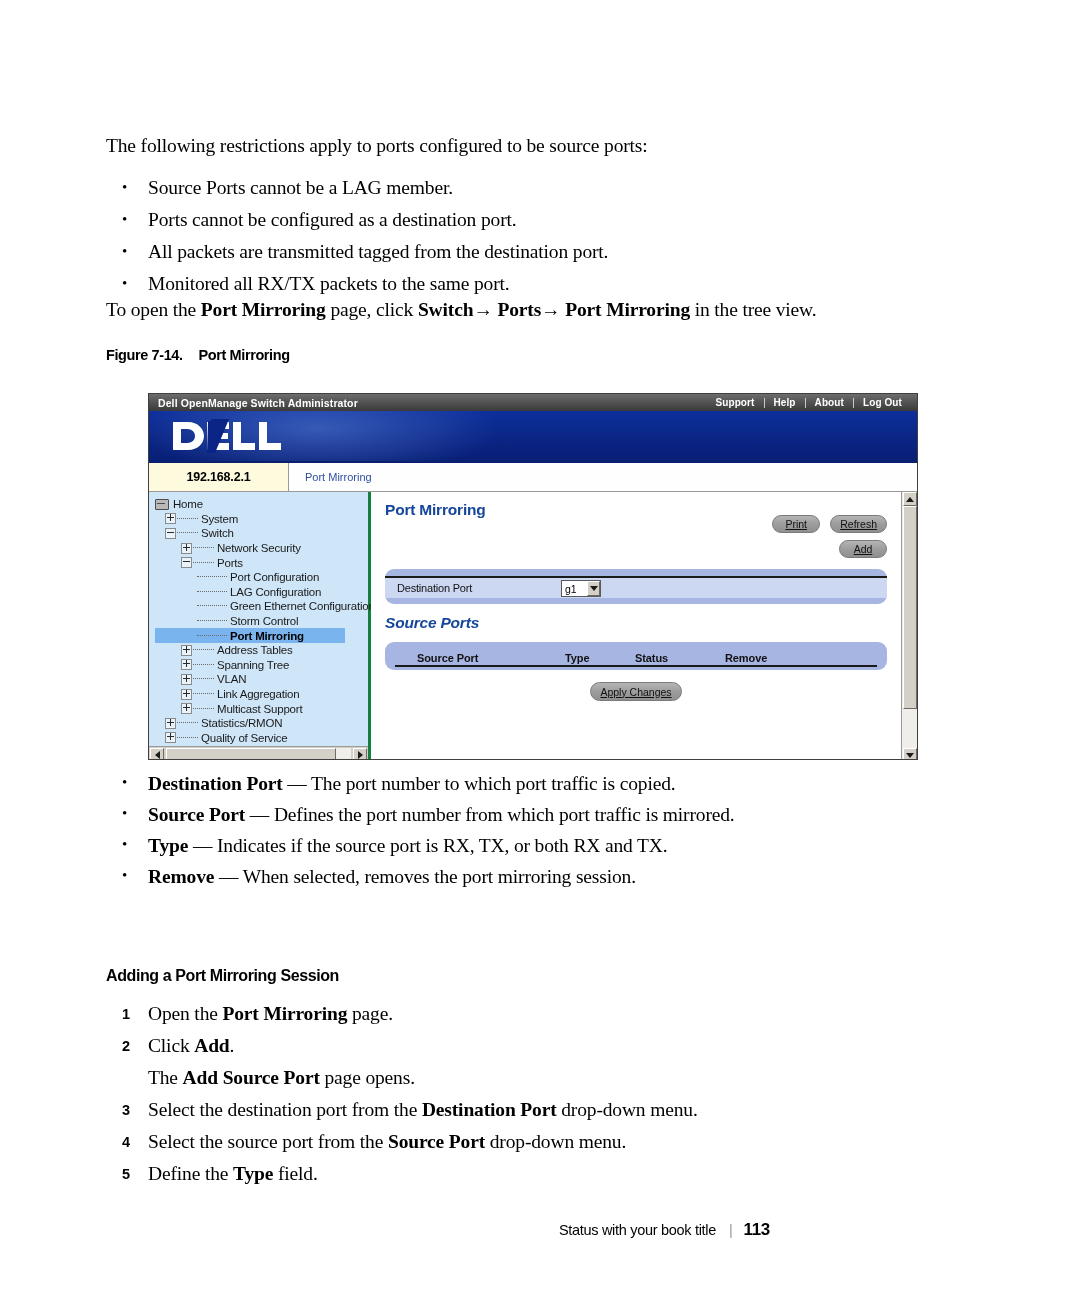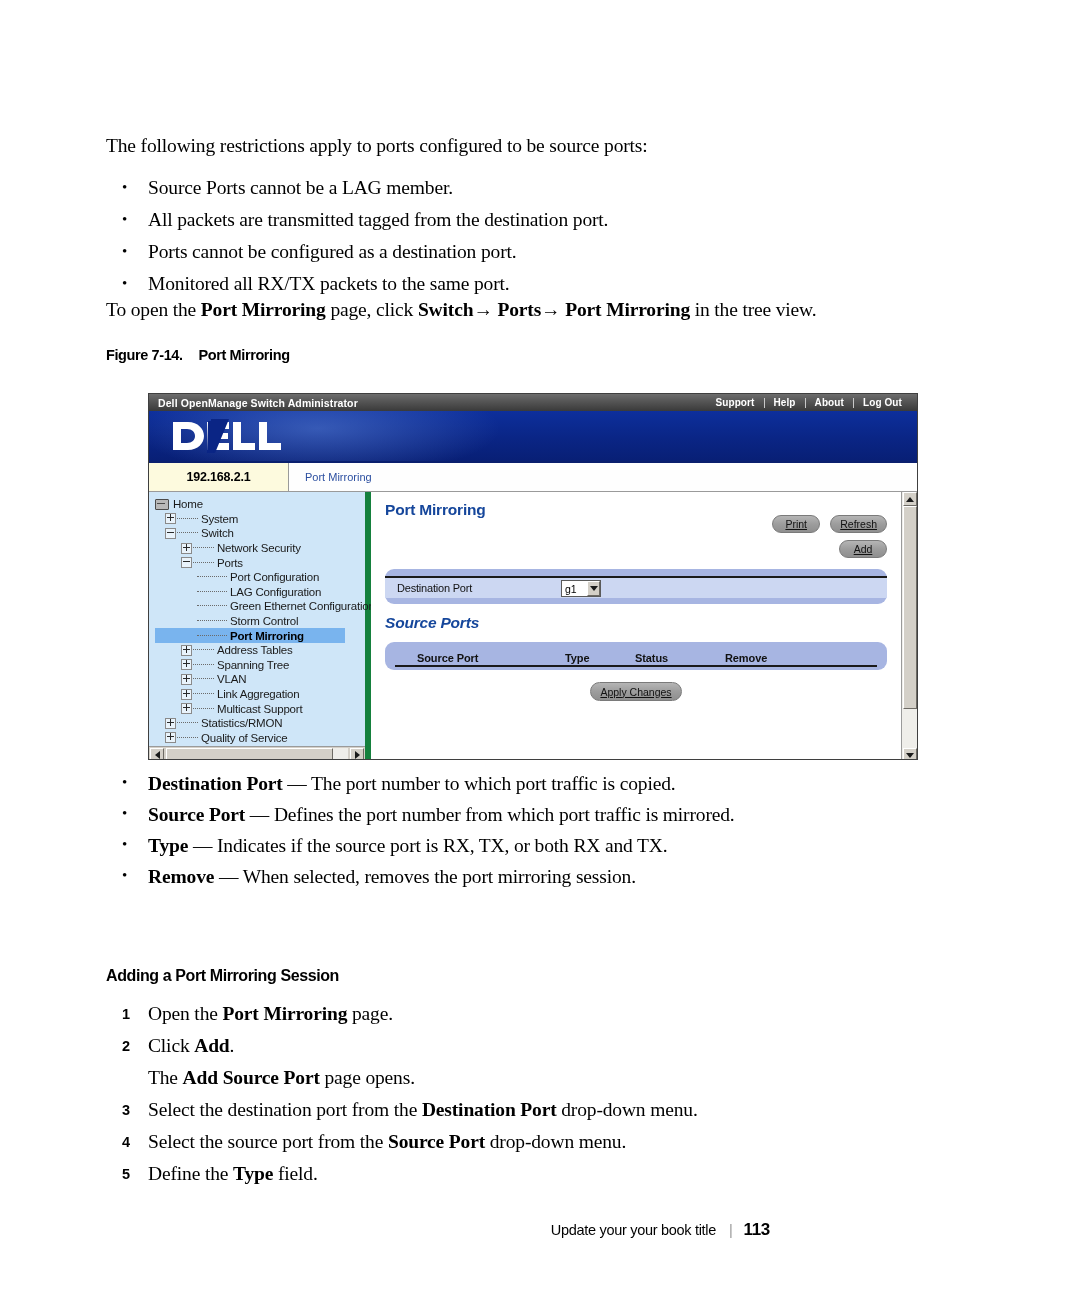--- a/index.html
+++ b/index.html
@@ -240,21 +240,21 @@
   
   .shot-body {
     display: flex;
     height: 270px;
   }
 
   
   .tree-panel {
     width: 222px;
     background: #cfe6f8;
-    border-right: 6px solid #15803d;
+    border-right: 3px solid #15803d;
     position: relative;
     box-sizing: border-box;
     padding: 5px 0 0 6px;
   }
   .tree-scroll-h {
     position: absolute;
     left: 0; right: 0; bottom: 0;
     height: 15px;
     background: #d4d0c8;
     border-top: 1px solid #9a9a9a;
@@ -539,22 +539,22 @@
 </style>
 </head>
 <body>
 
 <div class="page">
 
   <div class="intro">The following restrictions apply to ports configured to be source ports:</div>
 
   <ul class="bullet-list" id="restrictions-list">
     <li>Source Ports cannot be a LAG member.</li>
+    <li>Ports cannot be configured as a destination port.</li>
     <li>All packets are transmitted tagged from the destination port.</li>
-    <li>Ports cannot be configured as a destination port.</li>
     <li>Monitored all RX/TX packets to the same port.</li>
   </ul>
 
   <div class="tree-line">
     <span>To open the </span><b>Port Mirroring</b><span> page, click </span><b>Switch</b><span>→</span><b> Ports</b><span>→</span><b> Port Mirroring</b><span> in the tree view.</span>
   </div>
 
   <div class="fig-caption">
     <span class="fig-num">Figure 7-14.</span><span>Port Mirroring</span>
   </div>
@@ -800,18 +800,18 @@
   <ol class="num-list">
     <li><span class="num">1</span><span>Open the </span><b>Port Mirroring</b><span> page.</span></li>
     <li><span class="num">2</span><span>Click </span><b>Add</b><span>.</span></li>
     <li class="noindent"><span class="num"></span><span>The </span><b>Add Source Port</b><span> page opens.</span></li>
     <li><span class="num">3</span><span>Select the destination port from the </span><b>Destination Port</b><span> drop-down menu.</span></li>
     <li><span class="num">4</span><span>Select the source port from the </span><b>Source Port</b><span> drop-down menu.</span></li>
     <li><span class="num">5</span><span>Define the </span><b>Type</b><span> field.</span></li>
   </ol>
 
   <div class="footer">
-    <span>Update your your book title</span>
+    <span>Status with your book title</span>
     <span class="sep">|</span>
     <span class="pagenum">113</span>
   </div>
 
 </div>
 
 </body></html>

